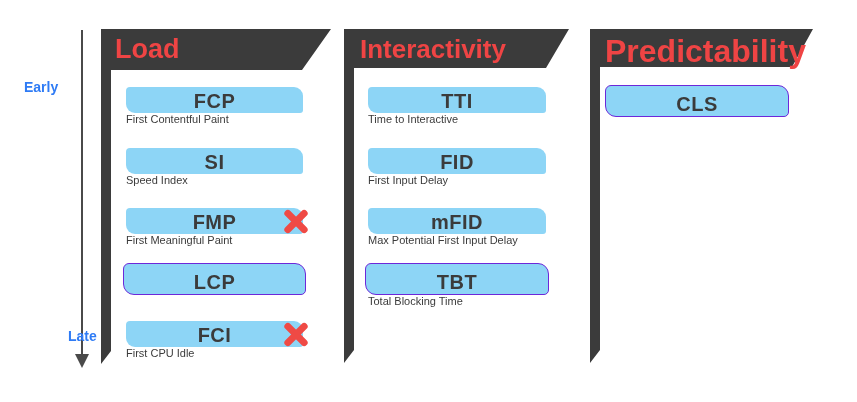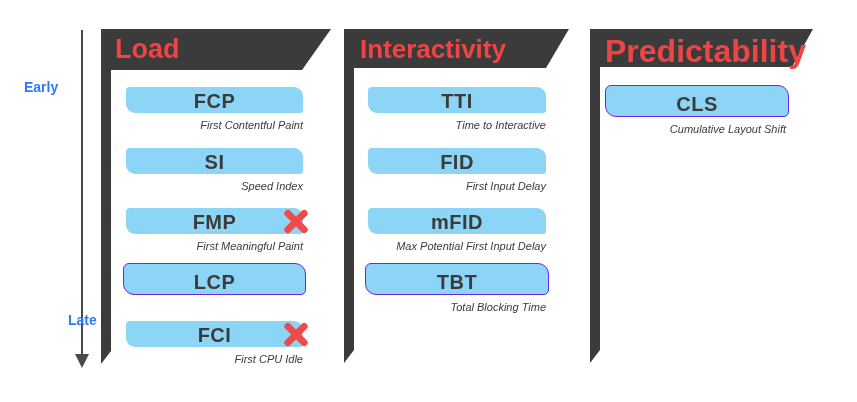--- a/index.html
+++ b/index.html
@@ -7,35 +7,35 @@
     position:relative; width:857px; height:402px; background:#ffffff;
     font-family:"Liberation Sans", sans-serif; overflow:hidden;
   }
   
   .tl-line { position:absolute; left:81px; top:30px; width:2px; height:325px; background:#4a4a4a; }
   .tl-head { position:absolute; left:75px; top:354px; width:0; height:0;
     border-left:7px solid transparent; border-right:7px solid transparent; border-top:14px solid #4a4a4a; }
   .tl-label { position:absolute; left:0; width:72px; text-align:left;
     font-weight:bold; font-size:14px; color:#2e7bf5;margin-left:24px; }
   .tl-early { top:79px; }
-  .tl-late  { top:312px;padding-left:44px; }
+  .tl-late  { top:328px;padding-left:44px; }
   
   .col-shape { position:absolute; }
   .col-title { position:absolute; color:#ef4444; font-weight:bold; white-space:nowrap; }
   .t-load  { left:115px; top:34px; font-size:27px; }
   .t-inter { left:360px; top:34px; font-size:26px;text-align:right; }
   .t-pred  { left:605px; top:33px; font-size:32px; }
   
   .metric-row { position:absolute; width:177px; }
   .pill { position:relative; height:26px; background:#8dd5f6;
     border-radius:4px 9px 3px 9px; display:flex; align-items:flex-end; justify-content:center; }
   .pill.recommended { border:1px solid #6d28d9; box-sizing:border-box;
     width:calc(100% + 6px); height:32px; margin:-3px 0 0 -3px; border-radius:6px 11px 5px 11px; }
   .abbr { font-size:20px; font-weight:bold; color:#3b3b3b; letter-spacing:0.5px; }
-  .sublabel { margin-top:6px; text-align:right; font-size:11px; color:#3b3b3b;font-style:italic; }
+  .sublabel { text-align:left; font-size:11px; color:#3b3b3b; }
   
   .x-icon { position:absolute; width:28px; height:28px; right:-7px; top:-1px; }
   .x-icon::before, .x-icon::after { content:""; position:absolute; left:-1px; top:11px;
     width:30px; height:7px; border-radius:3.5px; background:#ef4a45; }
   .x-icon::before { transform:rotate(45deg); }
   .x-icon::after  { transform:rotate(-45deg); }
 </style>
 </head>
 <body>
 
@@ -123,16 +123,15 @@
     <div class="pill recommended">
       <span class="abbr">TBT</span>
     </div>
     <div class="sublabel">Total Blocking Time</div>
   </div>
 
   <div class="metric-row" style="left:608px;top:88px;width:178px">
     <div class="pill recommended">
       <span class="abbr">CLS</span>
     </div>
-    <div class="sublabel">Cumulative Layout Shift</div>
   </div>
 
 </div>
 
 </body></html>

